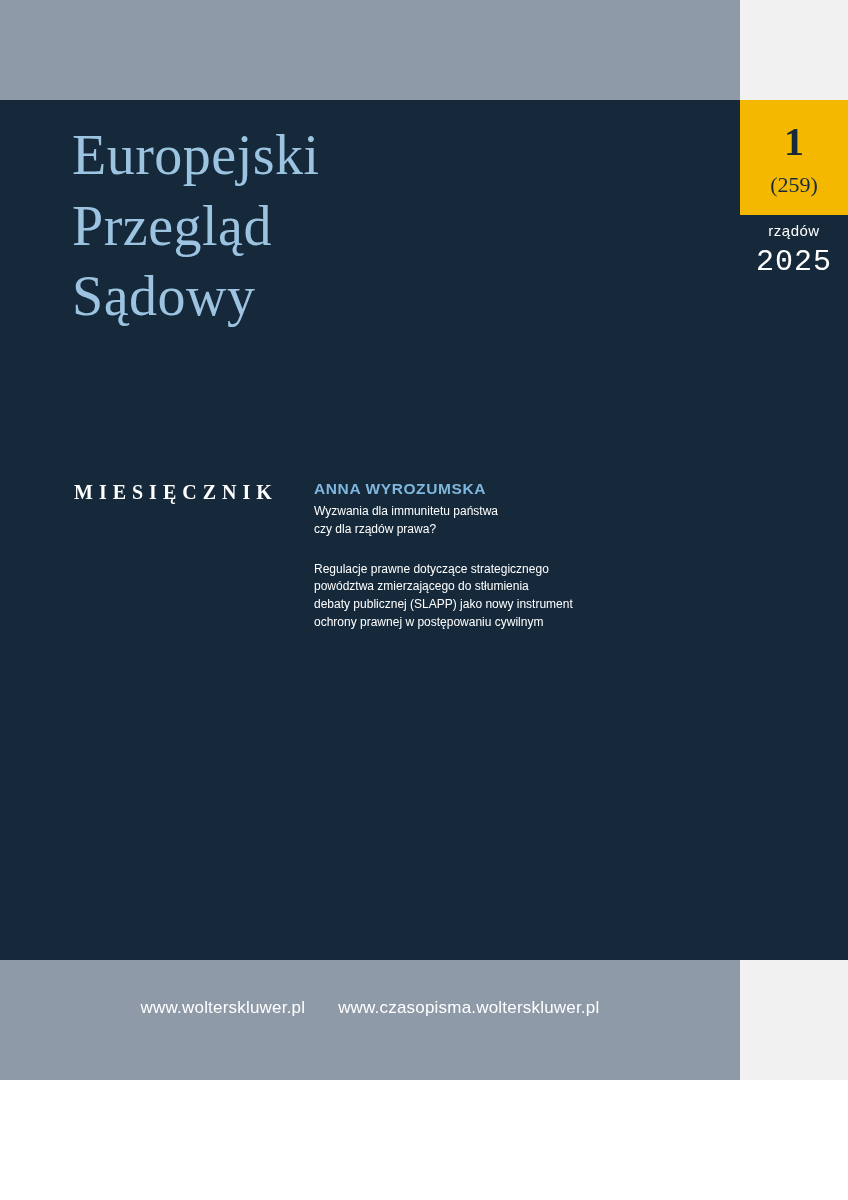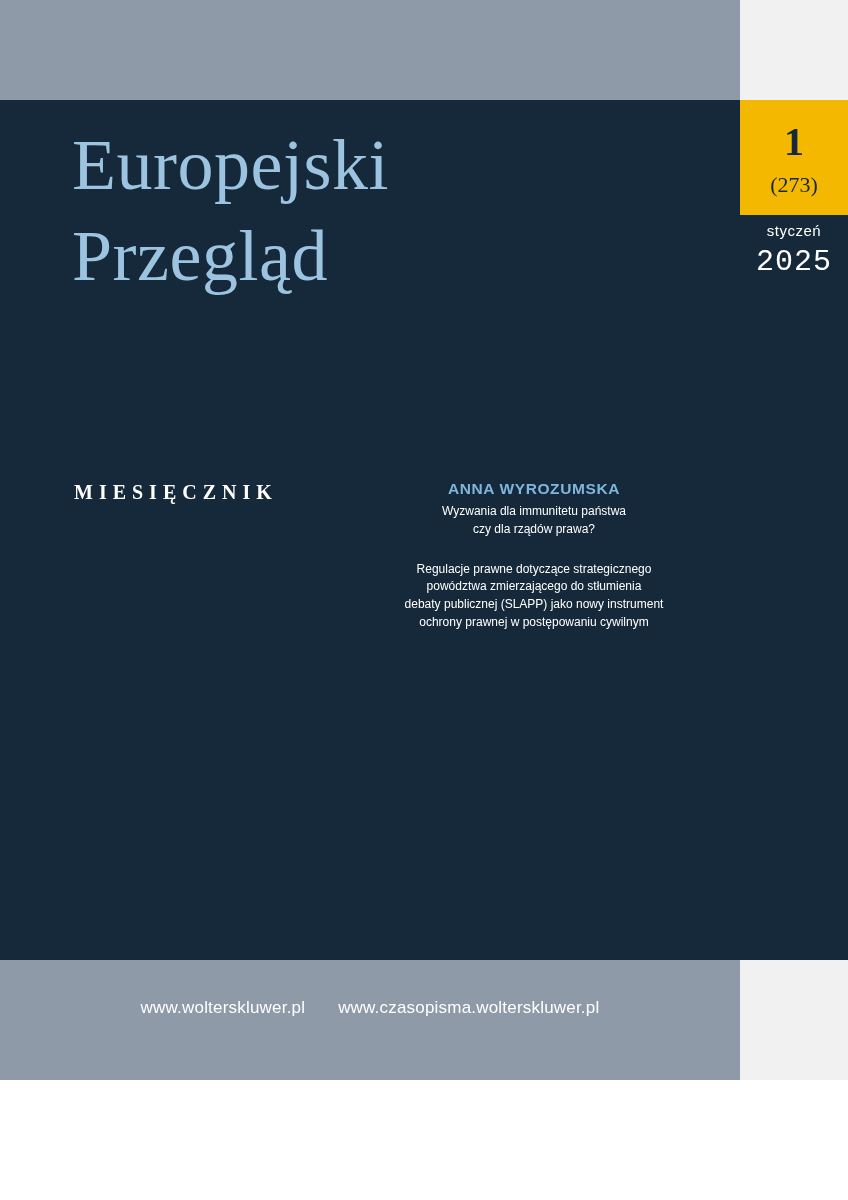--- a/index.html
+++ b/index.html
@@ -106,21 +106,21 @@
   
   .masthead {
     position: absolute;
     left: 72px;
     top: 120px;
     width: 620px;
   }
   .masthead-line {
     font-family: "Liberation Serif", serif;
     color: #9cc3e0;
-    font-size: 72px;
+    font-size: 56px;
     line-height: 1.26;
     letter-spacing: 0.5px;
     font-weight: normal;
     margin: 0;
     white-space: nowrap;
   }
 
   .periodicity {
     position: absolute;
     left: 74px;
@@ -129,24 +129,23 @@
     font-family: "Liberation Serif", serif;
     font-size: 20px;
     letter-spacing: 6px;
     font-weight: bold;
     margin-top: 40px;
   }
 
   
   .articles {
     position: absolute;
-    left: 324px;
+    left: 314px;
     top: 480px;
     width: 420px;
-    text-align: center;
   }
   .article { margin-bottom: 22px; }
   .article-author {
     color: #7fb6dd;
     font-size: 15.5px;
     font-weight: bold;
     letter-spacing: .6px;
     margin-bottom: 5px;
   }
   .article-title {
@@ -196,29 +195,30 @@
 <div class="cover">
 
   <div class="band-top"></div>
   <div class="band-top-right"></div>
 
   <div class="navy"></div>
   <div class="navy-right"></div>
 
   <div class="badge">
     <div class="badge-number">1</div>
-    <div class="badge-sub">(273)</div>
-  </div>
-
-  <div class="issue-month">styczeń</div>
+    <div class="badge-sub">(259)</div>
+  </div>
+
+  <div class="issue-month">rządów</div>
   <div class="issue-year">2025</div>
 
   <div class="masthead">
     <div class="masthead-line">Europejski</div>
     <div class="masthead-line">Przegląd</div>
+    <div class="masthead-line">Sądowy</div>
   </div>
 
   <div class="periodicity">MIESIĘCZNIK</div>
 
   <div class="articles">
     <div class="article">
       <div class="article-author">ANNA WYROZUMSKA</div>
       <div class="article-title" style="white-space:pre-line;">Wyzwania dla immunitetu państwa
 czy dla rządów prawa?</div>
     </div>

